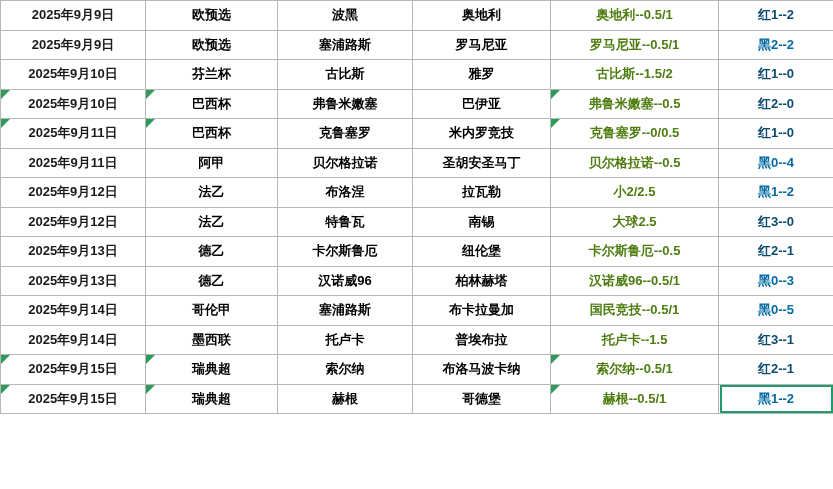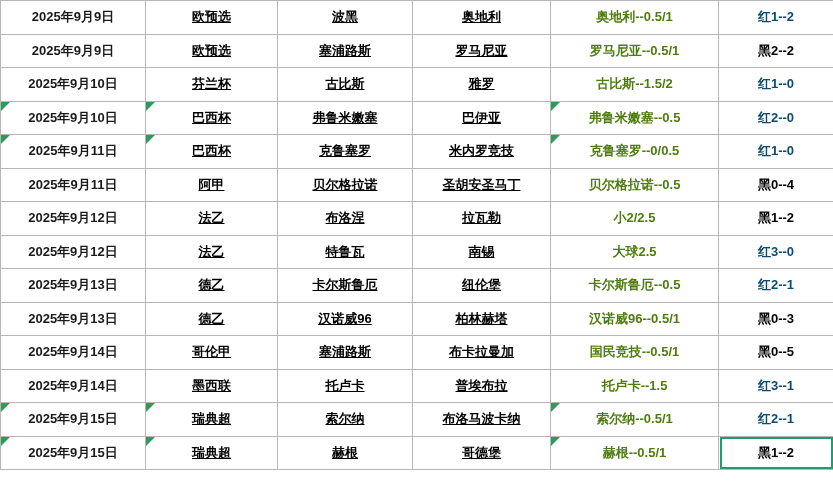--- a/index.html
+++ b/index.html
@@ -9,21 +9,21 @@
   }
   body {
     width: 833px;
     height: 489px;
     font-family: "Liberation Sans", sans-serif;
     overflow: hidden;
   }
   table.match-table {
     border-collapse: collapse;
     width: 833px;
-    height: 470px;
+    height: 414px;
     table-layout: fixed;
   }
   table.match-table td {
     border: 1px solid #b7b7b7;
     text-align: center;
     vertical-align: middle;
     font-size: 13px;
     font-weight: bold;
     padding: 0;
     position: relative;
@@ -39,31 +39,30 @@
   col.c-result  { width: 115px; }
 
   td.date-cell {
     color: #1a1a1a;
     font-weight: bold;
     font-size: 12.5px;
   }
   td.league-cell, td.home-cell, td.away-cell {
     color: #000000;
     font-size: 14px;
-    text-decoration: underline;
   }
   td.hand-cell {
     color: #4d7c0f;
     font-size: 13.5px;
   }
   td.result-cell {
     font-size: 14px;
   }
   td.result-cell.red { color: #0c4a6e; }
-  td.result-cell.black { color: #000000; }
+  td.result-cell.black { color: #0369a1; }
 
   
   td.marked::before {
     content: "";
     position: absolute;
     left: 0;
     top: 0;
     border-top: 9px solid #2e9b5b;
     border-right: 9px solid transparent;
   }

